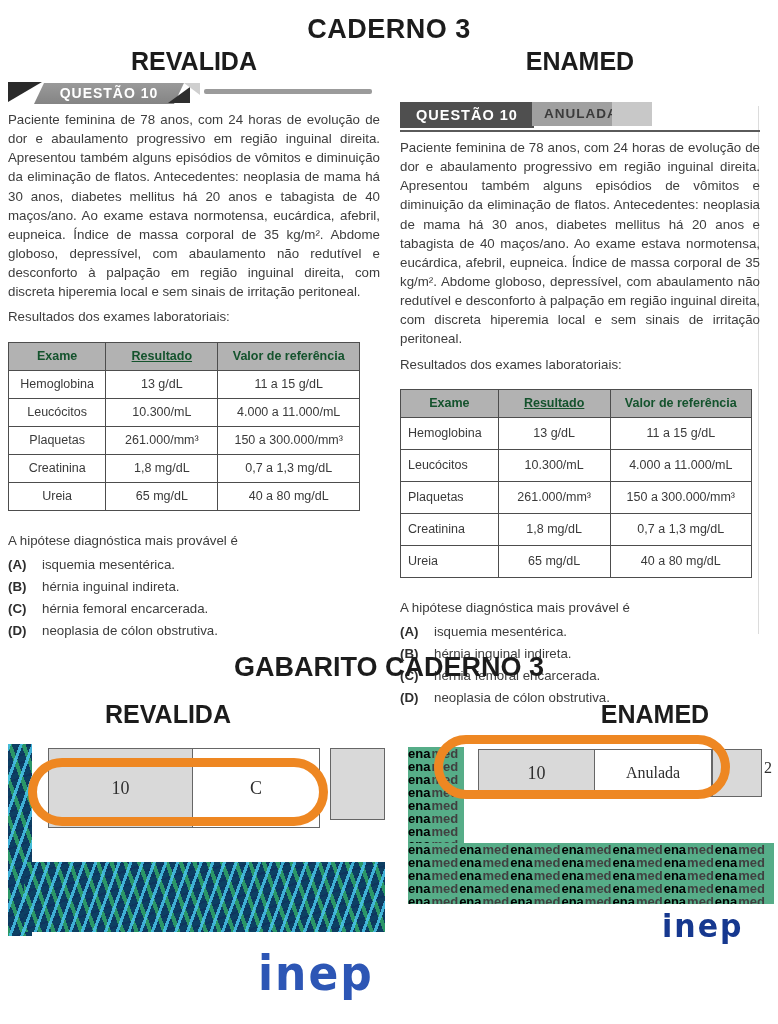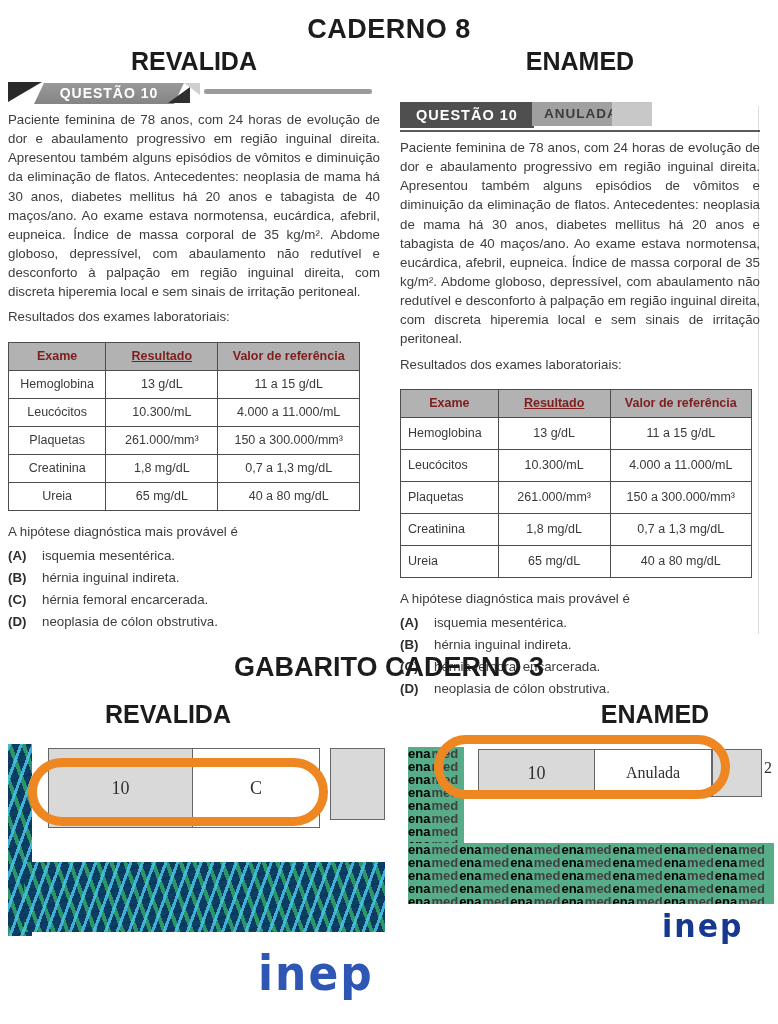--- a/index.html
+++ b/index.html
@@ -41,27 +41,27 @@
       color:#3b3b3b;font-weight:bold;font-size:13.5px;letter-spacing:1px;
       display:flex;align-items:center;}
   .anulada-shadow{position:absolute;left:212px;top:0;width:40px;height:24px;background:#c8c8c8;}
 
   .q-text{text-align:justify;margin:0 0 6px 0;}
   .it{}
   .lab-intro{margin:4px 0 0 0;}
 
   
   table.lab{border-collapse:collapse;margin-top:15px;width:352px;font-size:12.5px;color:#3a3a3a;}
-  table.lab th{background:#b2b2b2;color:#7f1d1d;font-weight:bold;border:1px solid #4d4d4d;height:25px;}
+  table.lab th{background:#b2b2b2;color:#14532d;font-weight:bold;border:1px solid #4d4d4d;height:25px;}
   table.lab td{border:1px solid #4d4d4d;height:25px;text-align:center;background:#ffffff;margin-left:36px;}
   .col-right table.lab td{height:29px;}
   .col-right table.lab td.c1{text-align:left;padding-left:7px;}
   table.lab .w1{width:96px;} table.lab .w2{width:112px;text-decoration:underline;} table.lab .w3{width:144px;}
 
-  .stem{margin-top:11px;}
+  .stem{margin-top:20px;}
   .options{margin-top:5px;}
   .opt{display:flex;margin-top:3px;}
   .opt .letter{width:34px;font-weight:bold;color:#2e2e2e;flex:0 0 34px;}
 
   
   .gab-title{position:absolute;top:652px;left:0;width:778px;text-align:center;
              font-size:27px;font-weight:bold;color:#1c1c1c;}
   .gab-heading{position:absolute;top:700px;font-size:25px;font-weight:bold;color:#1c1c1c;text-align:center;}
   .gab-heading.left{left:8px;width:320px;}
   .gab-heading.right{left:500px;width:310px;}
@@ -111,21 +111,21 @@
   .inep{position:absolute;font-weight:bold;letter-spacing:2px;transform:scaleY(1.08);
         font-family:"DejaVu Sans",sans-serif;}
   .inep.small{left:662px;top:908px;font-size:30px;color:#16388f;}
   .inep.large{left:258px;top:948px;font-size:44px;color:#2d56b5;}
 </style>
 </head>
 <body>
 
 <div id="canvas">
 
-  <div class="main-title">CADERNO 8</div>
+  <div class="main-title">CADERNO 3</div>
   <div class="col-heading left">REVALIDA</div>
   <div class="col-heading right">ENAMED</div>
   <div class="page-edge"></div>
 
   <div class="col col-left">
     <div class="q-banner">
       <span class="tri tri-left"></span>
       <span class="banner-plate">QUESTÃO 10</span>
       <span class="tri tri-after-dark"></span>
       <span class="tri tri-after-light"></span>

